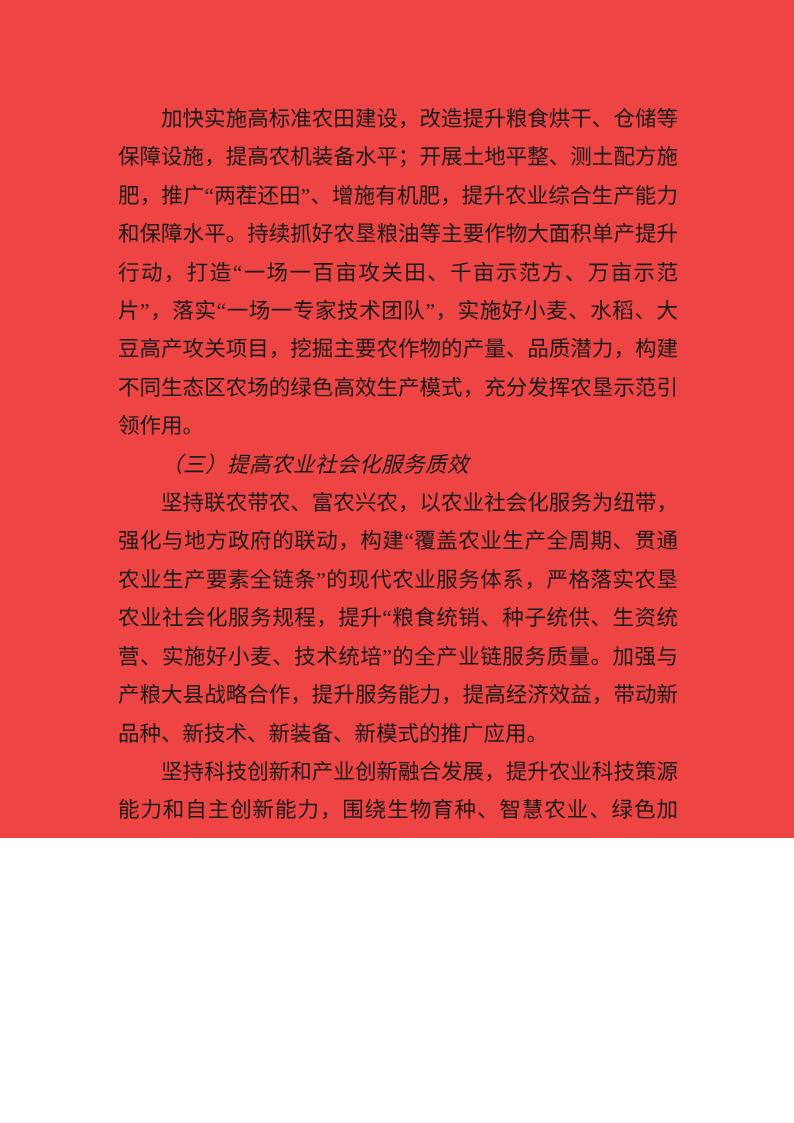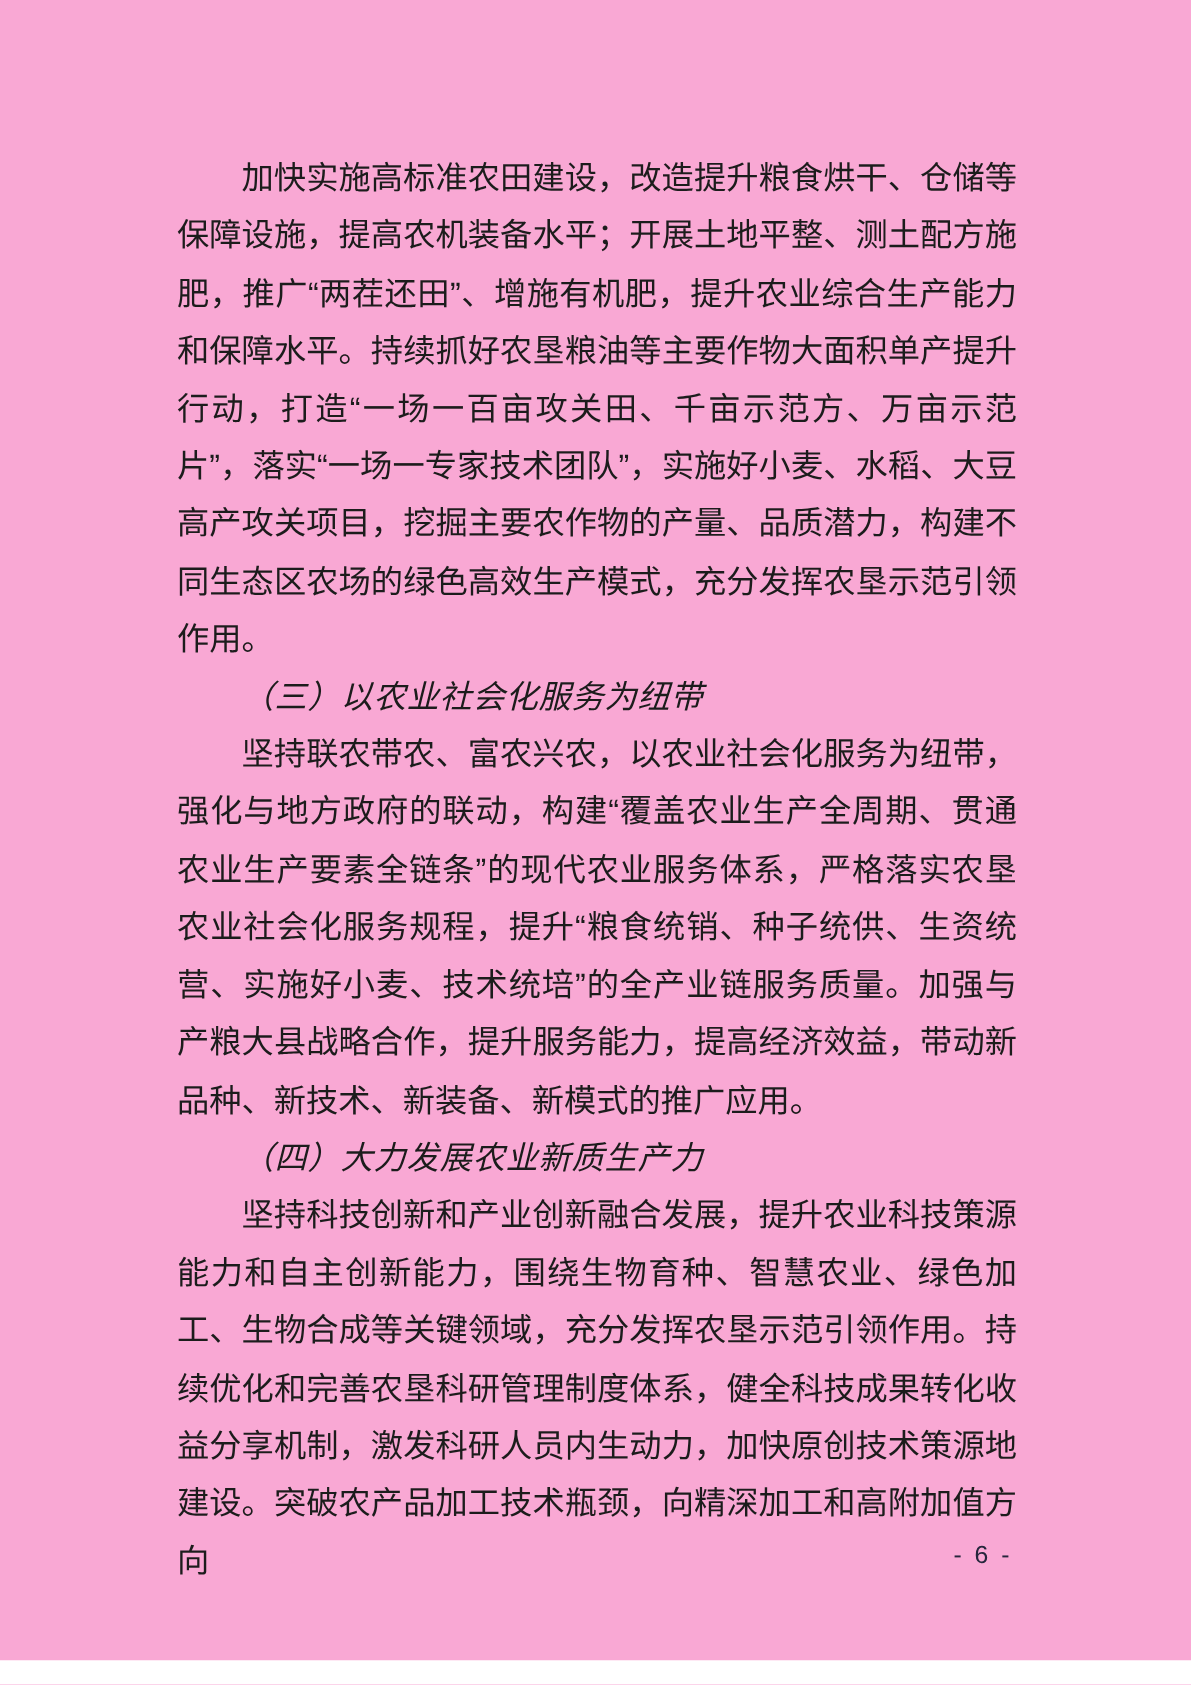--- a/index.html
+++ b/index.html
@@ -3,24 +3,24 @@
 <meta charset="utf-8">
 <style>
   html, body {
     margin: 0;
     padding: 0;
     background: #ffffff;
   }
   .page {
     position: relative;
     width: 794px;
-    height: 1107px;
-    background: #f9a8d4;
+    height: 838px;
+    background: #ef4444;
     overflow: hidden;
-    font-family: Liberation Sans, sans-serif;
+    font-family: Liberation Serif, serif;
   }
   .content {
     position: absolute;
     left: 118px;
     top: 100px;
     width: 560px;
     color: #1c1c1c;
     font-size: 21.5px;
     line-height: 38.4px;
     text-align: justify;
@@ -48,20 +48,19 @@
     color: #26263c;
     letter-spacing: 2px;
   }
 </style>
 </head>
 <body>
 
 <div class="page">
   <div class="content">
     <p>加快实施高标准农田建设，改造提升粮食烘干、仓储等保障设施，提高农机装备水平；开展土地平整、测土配方施肥，推广“两茬还田”、增施有机肥，提升农业综合生产能力和保障水平。持续抓好农垦粮油等主要作物大面积单产提升行动，打造“一场一百亩攻关田、千亩示范方、万亩示范片”，落实“一场一专家技术团队”，实施好小麦、水稻、大豆高产攻关项目，挖掘主要农作物的产量、品质潜力，构建不同生态区农场的绿色高效生产模式，充分发挥农垦示范引领作用。</p>
-    <p class="heading">（三）以农业社会化服务为纽带</p>
+    <p class="heading">（三）提高农业社会化服务质效</p>
     <p>坚持联农带农、富农兴农，以农业社会化服务为纽带，强化与地方政府的联动，构建“覆盖农业生产全周期、贯通农业生产要素全链条”的现代农业服务体系，严格落实农垦农业社会化服务规程，提升“粮食统销、种子统供、生资统营、实施好小麦、技术统培”的全产业链服务质量。加强与产粮大县战略合作，提升服务能力，提高经济效益，带动新品种、新技术、新装备、新模式的推广应用。</p>
-    <p class="heading">（四）大力发展农业新质生产力</p>
     <p>坚持科技创新和产业创新融合发展，提升农业科技策源能力和自主创新能力，围绕生物育种、智慧农业、绿色加工、生物合成等关键领域，充分发挥农垦示范引领作用。持续优化和完善农垦科研管理制度体系，健全科技成果转化收益分享机制，激发科研人员内生动力，加快原创技术策源地建设。突破农产品加工技术瓶颈，向精深加工和高附加值方向</p>
   </div>
 
   <div class="footer">- 6 -</div>
 </div>
 
 </body></html>

